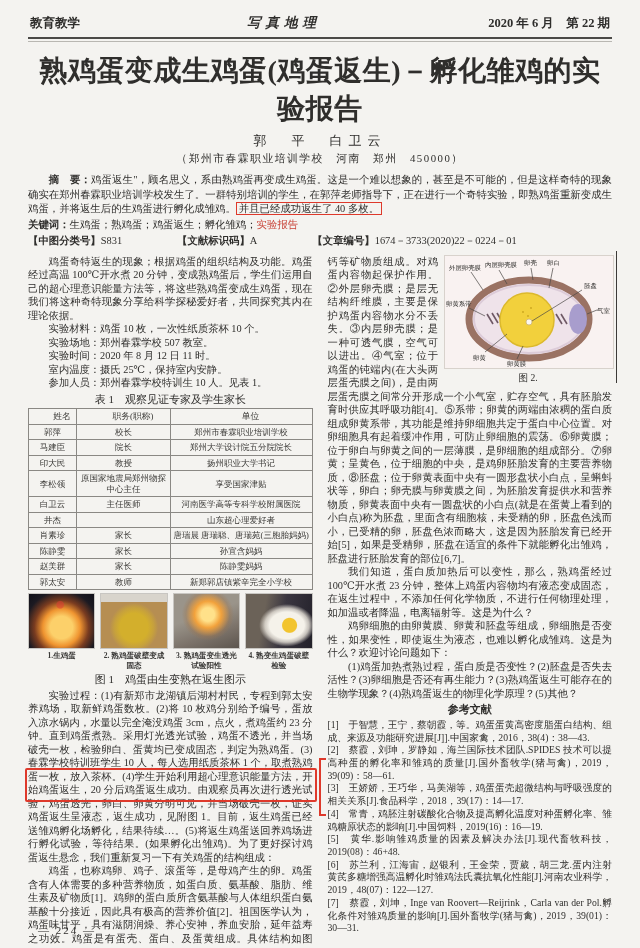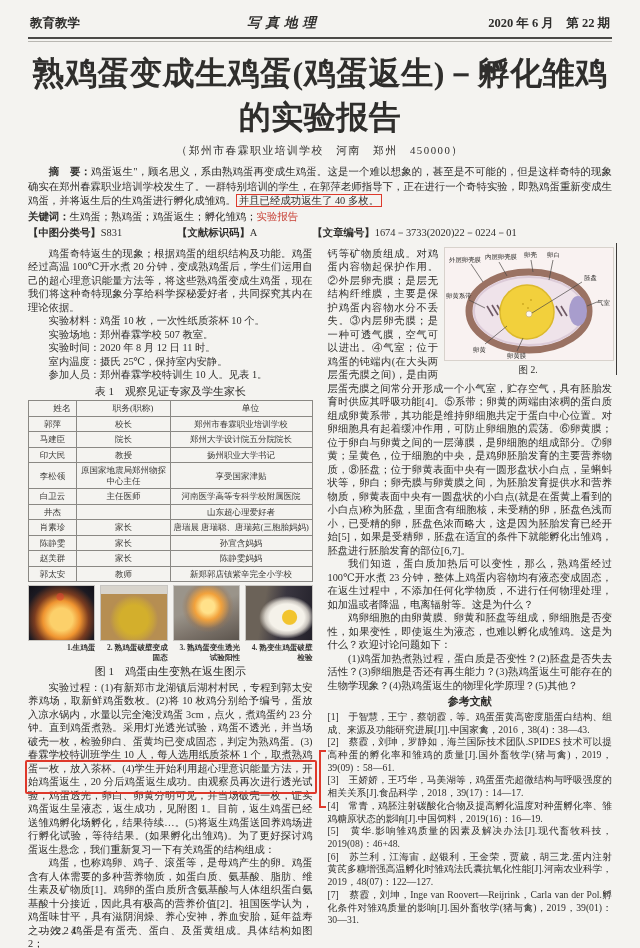--- a/index.html
+++ b/index.html
@@ -5,21 +5,21 @@
   html,body{margin:0;padding:0;background:#e9e8e5;}
   .page{position:relative;width:640px;height:948px;margin:0 auto;background:#f4f3f0;
         box-sizing:border-box;padding:10px 28px 0 28px;overflow:hidden;
         font-family:"Liberation Serif","DejaVu Serif",serif;color:#2f2e2c;}
   
   .jheader{display:flex;justify-content:space-between;align-items:baseline;
            font-size:12.5px;font-weight:bold;padding:4px 2px 0 2px;}
   .jname{font-style:italic;letter-spacing:5px;font-size:13.5px;}
   .rule{margin-top:5px;border-top:2.5px solid #4b4a47;border-bottom:1px solid #b9b7b2;height:2px;}
   
-  .title{font-size:32px;font-weight:bold;text-align:center;letter-spacing:0.5px;margin:10px 0 4px;}
+  .title{font-size:28px;font-weight:bold;text-align:center;letter-spacing:0.5px;margin:10px 0 4px;}
   .authors{text-align:center;font-size:13px;letter-spacing:6px;margin:3px 0 2px;}
   .affil{text-align:center;font-size:10.8px;letter-spacing:1.5px;margin:1px 0 7px;}
   
   .abs,.kw,.meta{font-size:10.4px;line-height:14.6px;text-align:justify;}
   .abs{text-indent:2em;}
   .abs b,.kw b{font-weight:bold;}
   .redbox{border:1.5px solid #de392b;padding:0 2px;}
   .redtext{color:#c9453a;}
   .kw{margin-top:1px;}
   .meta{display:flex;gap:55px;margin-top:2px;}
@@ -34,21 +34,21 @@
   table.wt{width:100%;border-collapse:collapse;font-size:8.5px;line-height:10.5px;
            margin:1px 0 3px;color:#3a3936;}
   table.wt th,table.wt td{border:1px solid #8a8884;padding:2px 1px;text-align:center;font-weight:normal;}
   table.wt th{font-size:8.8px;padding-left:20px;}
   table.wt td:first-child{width:17%;}
   table.wt td:nth-child(2),table.wt th:nth-child(2){width:33%;}
   
   .photorow{display:flex;gap:5px;margin:3px 0 0;}
   .photo{flex:1;}
   .photo .img{height:54px;border:1px solid #c8c6c2;}
-  .photo .cap{font-size:7.6px;line-height:9.3px;margin-top:2px;font-weight:bold;color:#3b3a38;text-align:right;}
+  .photo .cap{font-size:7.6px;line-height:9.3px;margin-top:2px;font-weight:bold;color:#3b3a38;text-align:center;}
   .img.p1{background:
       radial-gradient(circle at 48% 20%, rgba(220,60,50,.55) 0 6%, transparent 8%),
       radial-gradient(circle at 50% 62%, #fcd06a 0 24%, #ef9430 40%, #7a3c20 58%, #1c1a22 78%, #101018 100%);}
   .img.p2{background:
       radial-gradient(ellipse at 50% 62%, #d3af2c 0 30%, rgba(211,175,44,.55) 42%, transparent 52%),
       linear-gradient(#d8d4cc 0 14%, #b68e52 15% 100%);}
   .img.p3{background:
       radial-gradient(circle at 52% 38%, #ffe18a 0 14%, #f2a23c 28%, rgba(160,120,80,.4) 46%, transparent 55%),
       linear-gradient(160deg,#9a948a 0 40%, #7c736a 70%, #5c554e 100%);}
   .img.p4{background:
@@ -79,20 +79,21 @@
 <div class="page">
 
   <div class="jheader">
     <span>教育教学</span>
     <span class="jname">写真地理</span>
     <span>2020 年 6 月　第 22 期</span>
   </div>
   <div class="rule"></div>
 
   <div class="title">熟鸡蛋变成生鸡蛋(鸡蛋返生)－孵化雏鸡的实验报告</div>
+  <div class="authors">郭　平　白卫云</div>
   <div class="affil">（郑州市春霖职业培训学校　河南　郑州　450000）</div>
 
   <div class="abs"><b>摘　要：</b><span>鸡蛋返生"，顾名思义，系由熟鸡蛋再变成生鸡蛋。这是一个难以想象的，甚至是不可能的，但是这样奇特的现象确实在郑州春霖职业培训学校发生了。一群特别培训的学生，在郭萍老师指导下，正在进行一个奇特实验，即熟鸡蛋重新变成生鸡蛋，并将返生后的生鸡蛋进行孵化成雏鸡。</span><span class="redbox">并且已经成功返生了 40 多枚。</span></div>
 
   <div class="kw"><b>关键词：</b><span>生鸡蛋；熟鸡蛋；鸡蛋返生；孵化雏鸡；</span><span class="redtext">实验报告</span></div>
 
   <div class="meta">
     <span><b>【中图分类号】</b><span>S831</span></span>
     <span><b>【文献标识码】</b><span>A</span></span>
     <span><b>【文章编号】</b><span>1674－3733(2020)22－0224－01</span></span>

